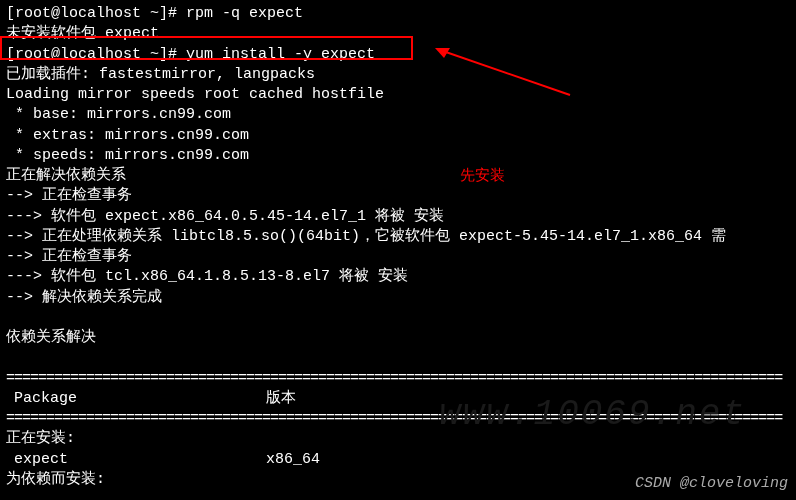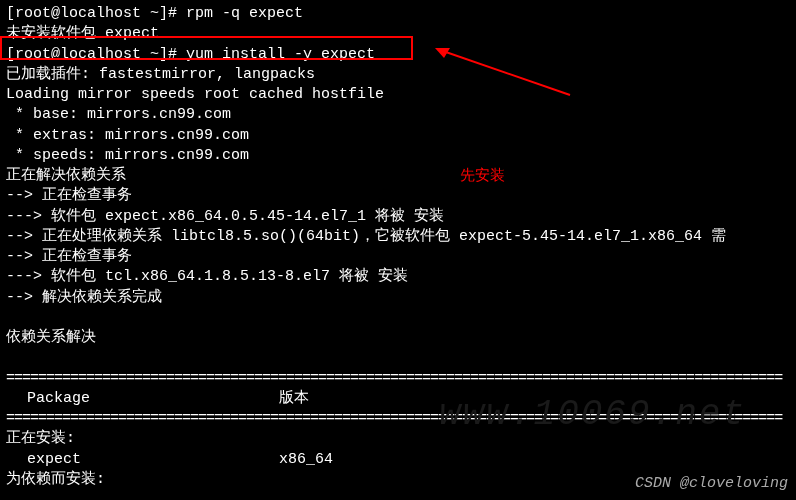--- a/index.html
+++ b/index.html
@@ -53,21 +53,21 @@
   .attribution {
     position: absolute;
     bottom: 6px;
     right: 8px;
     color: #aaa;
     font-size: 15px;
     font-style: italic;
   }
   .sep { letter-spacing: -1px; }
   .table-row { display: flex; }
-  .col1 { width: 260px; padding-left: 8px; margin-left: 13px; }
+  .col1 { width: 260px; padding-left: 8px; }
   .col2 { width: 270px; }
   .col3 { flex: 1; }
 </style>
 </head>
 <body>
 
 <div class="line"><span>[root@localhost ~]# </span><span>rpm -q expect</span></div>
 <div class="line">未安装软件包 expect</div>
 <div class="line"><span>[root@localhost ~]# </span><span>yum install -y expect</span></div>
 <div class="line">已加载插件: fastestmirror, langpacks</div>

